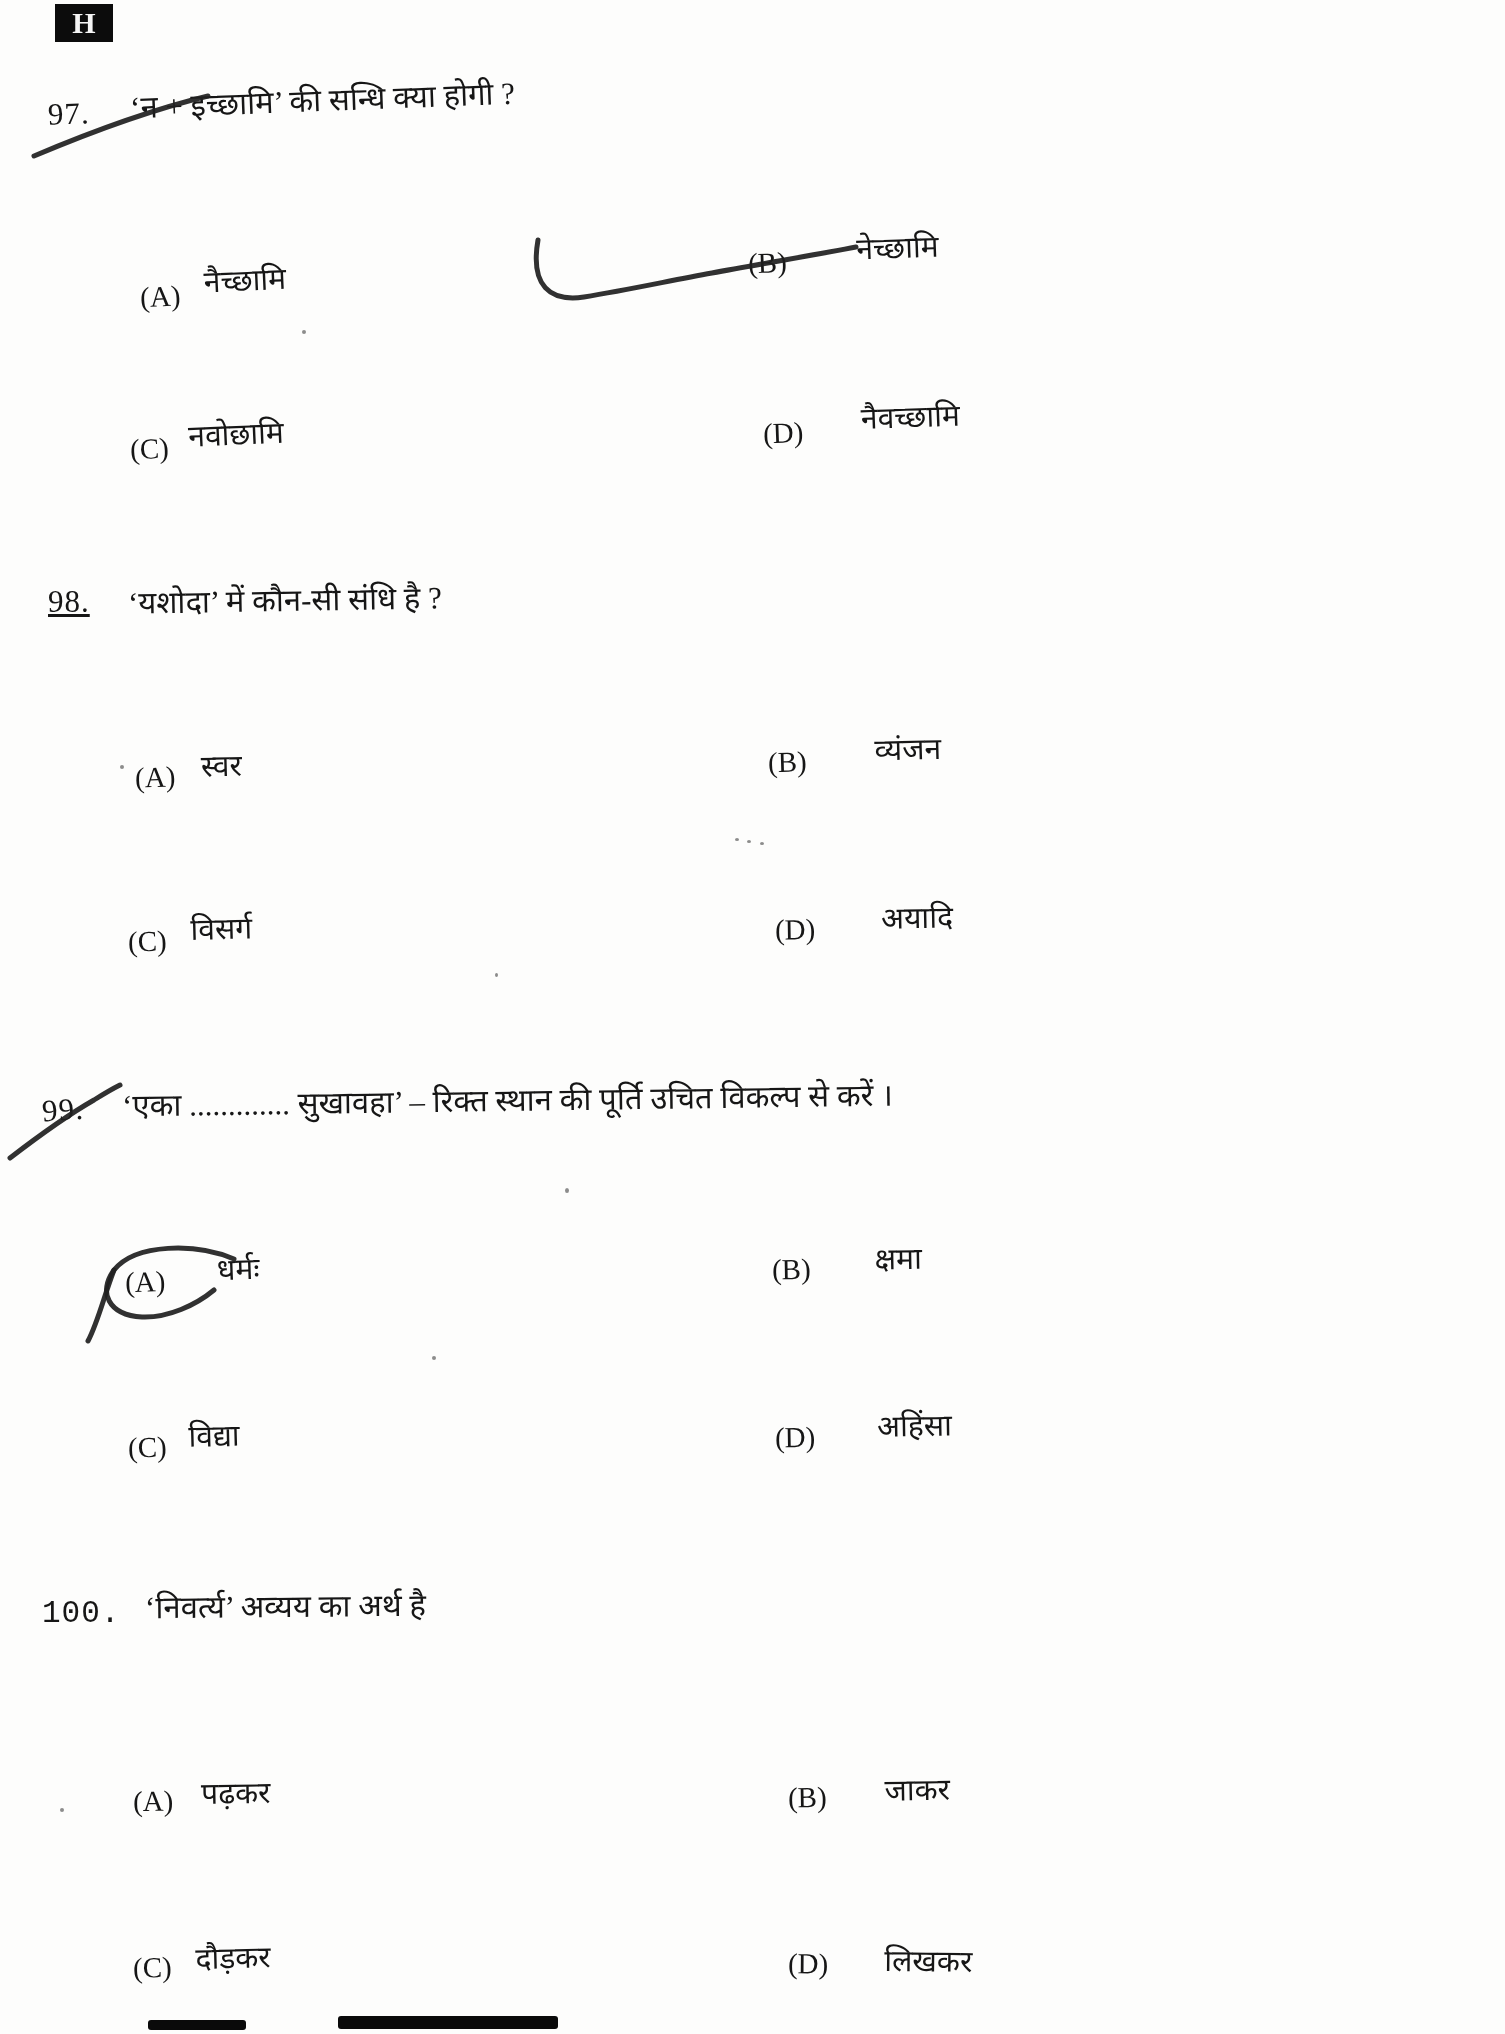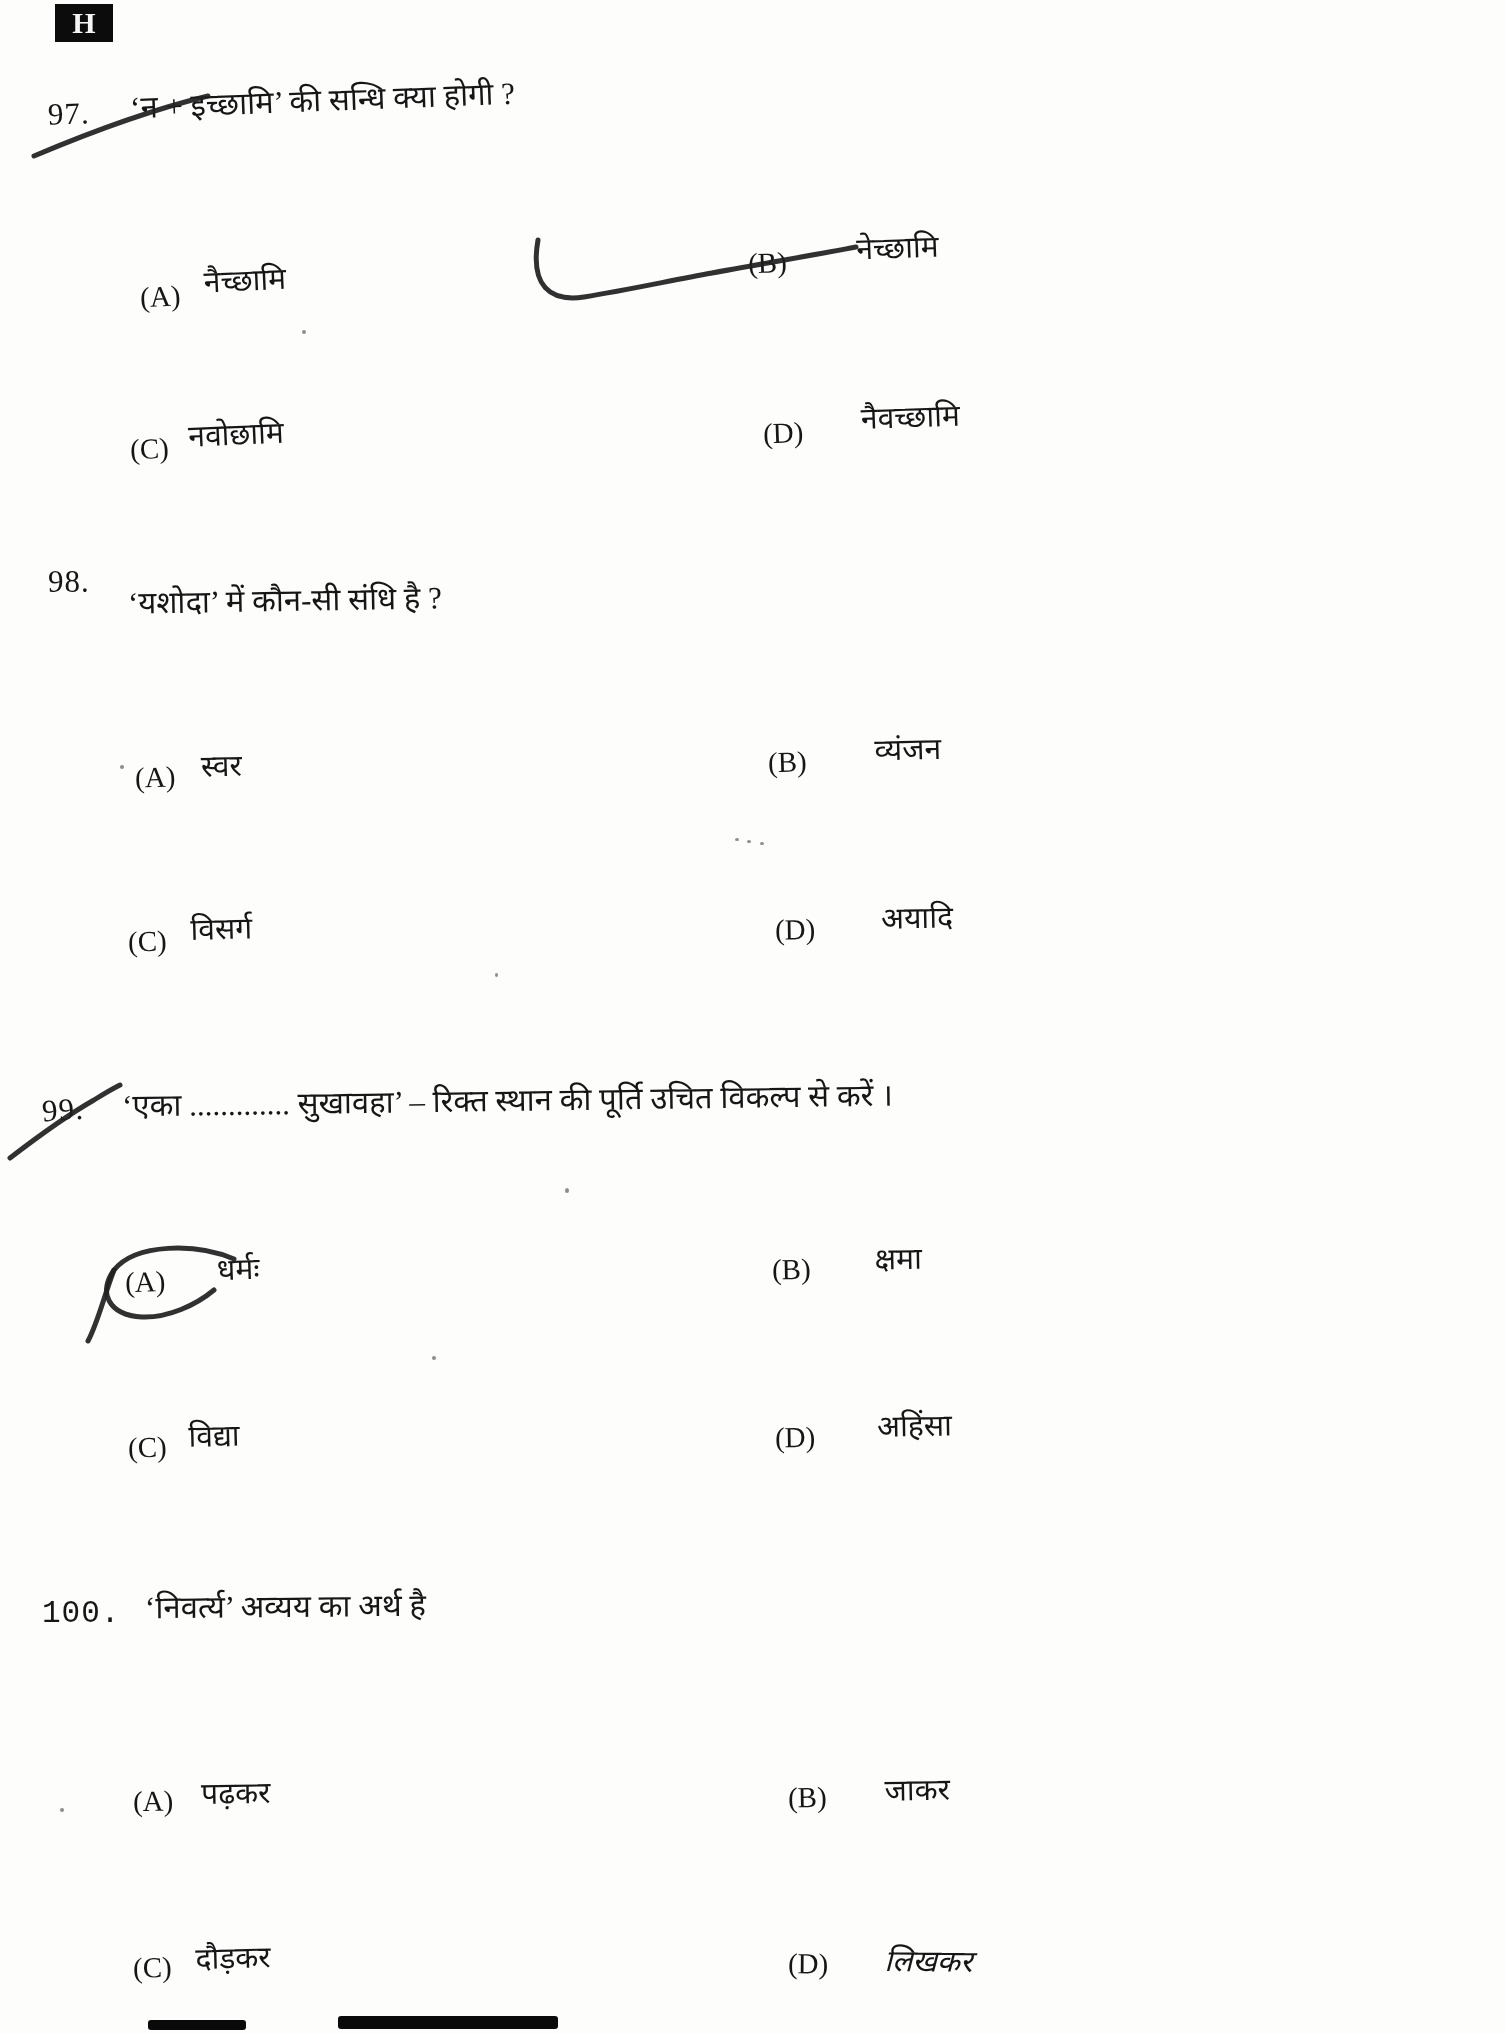--- a/index.html
+++ b/index.html
@@ -66,21 +66,21 @@
       <span class="olabel">(C)</span>
       <span class="otext" style="transform:translateY(-10px);">नवोछामि</span>
     </div>
     <div class="abs opt" style="left:763px; top:408px; gap:58px; transform:rotate(-2deg);">
       <span class="olabel">(D)</span>
       <span class="otext" style="transform:translateY(-11px);">नैवच्छामि</span>
     </div>
   </section>
 
   <section>
-    <div class="abs qnum" style="left:48px; top:564px;">98.</div>
+    <div class="abs qnum" style="left:48px; top:584px;text-decoration:underline;">98.</div>
     <div class="abs qtext" style="left:128px; top:578px; transform:rotate(-1deg);">‘यशोदा’ में कौन-सी संधि है ?</div>
 
     <div class="abs opt" style="left:135px; top:754px; gap:26px; transform:rotate(-1.5deg);">
       <span class="olabel">(A)</span>
       <span class="otext" style="transform:translateY(-9px);">स्वर</span>
     </div>
     <div class="abs opt" style="left:768px; top:738px; gap:68px; transform:rotate(-1.5deg);">
       <span class="olabel">(B)</span>
       <span class="otext" style="transform:translateY(-9px);">व्यंजन</span>
     </div>
@@ -127,21 +127,21 @@
     <div class="abs opt" style="left:788px; top:1774px; gap:58px; transform:rotate(-1deg);">
       <span class="olabel">(B)</span>
       <span class="otext" style="transform:translateY(-5px);">जाकर</span>
     </div>
     <div class="abs opt" style="left:133px; top:1944px; gap:24px; transform:rotate(-1.5deg);">
       <span class="olabel">(C)</span>
       <span class="otext" style="transform:translateY(-7px);">दौड़कर</span>
     </div>
     <div class="abs opt" style="left:788px; top:1942px; gap:56px; transform:rotate(0.5deg);">
       <span class="olabel">(D)</span>
-      <span class="otext" style="transform:translateY(-3px);font-style:italic;">लिखकर</span>
+      <span class="otext" style="transform:translateY(-3px);">लिखकर</span>
     </div>
   </section>
 
   <svg class="abs pen-overlay" viewBox="0 0 1505 2034">
 
     <path d="M34,156 C86,134 150,110 208,96"></path>
 
     <path d="M538,240 C530,286 550,302 584,297 C628,290 668,281 712,273 C760,264 815,255 856,247"></path>
 
     <path d="M10,1158 C36,1138 66,1116 94,1100 C102,1095 110,1090 120,1085"></path>

